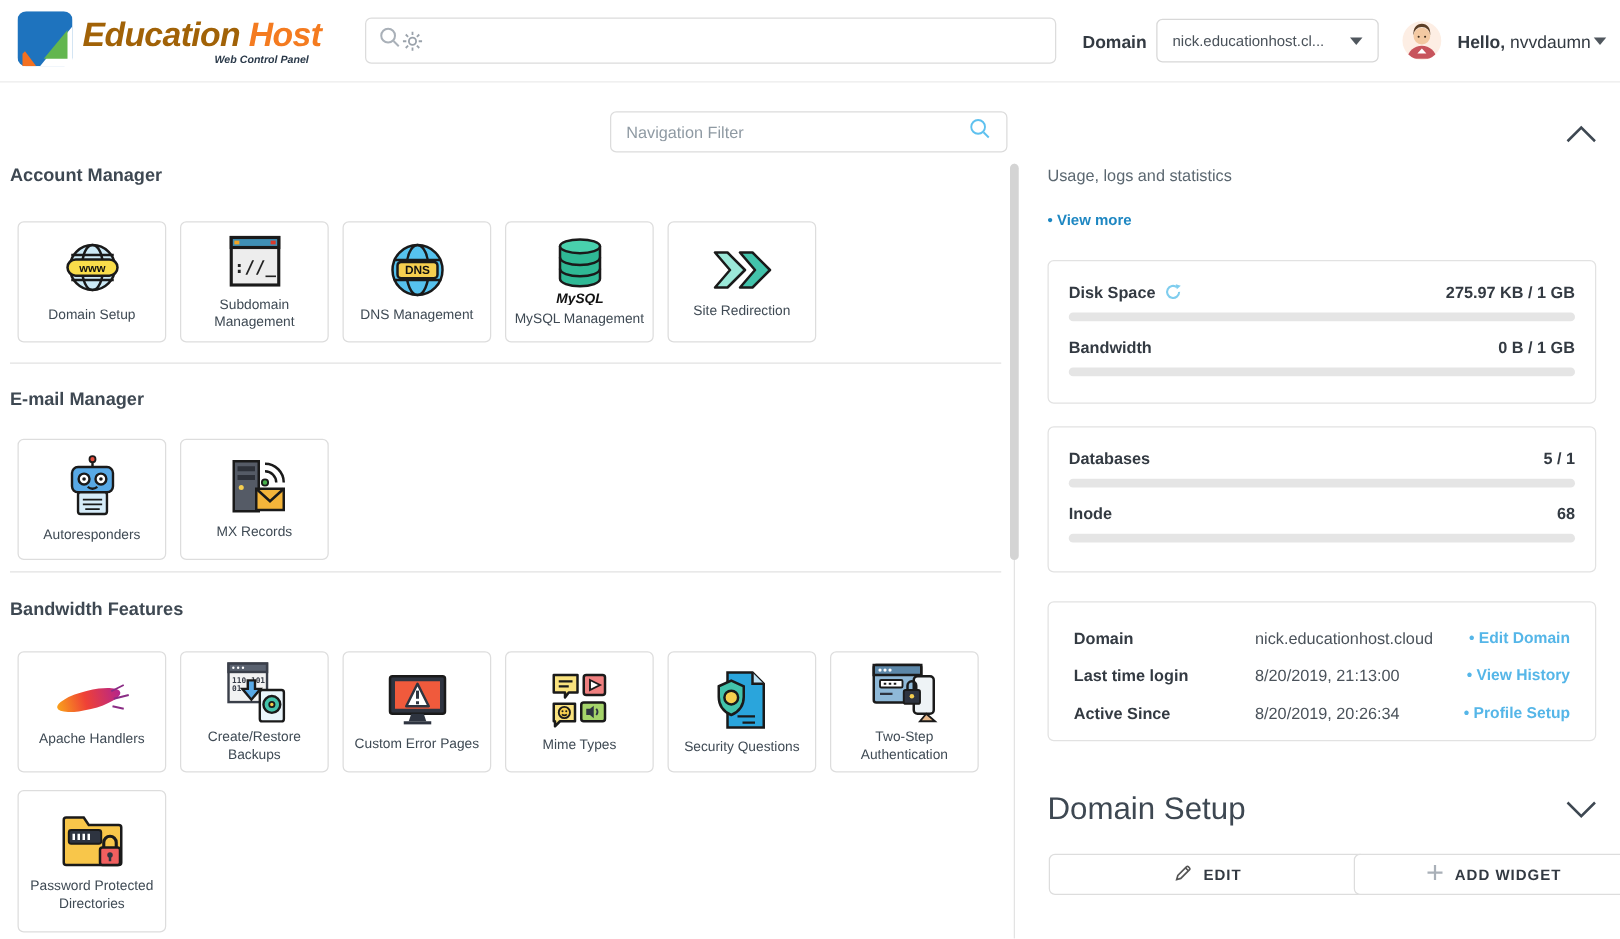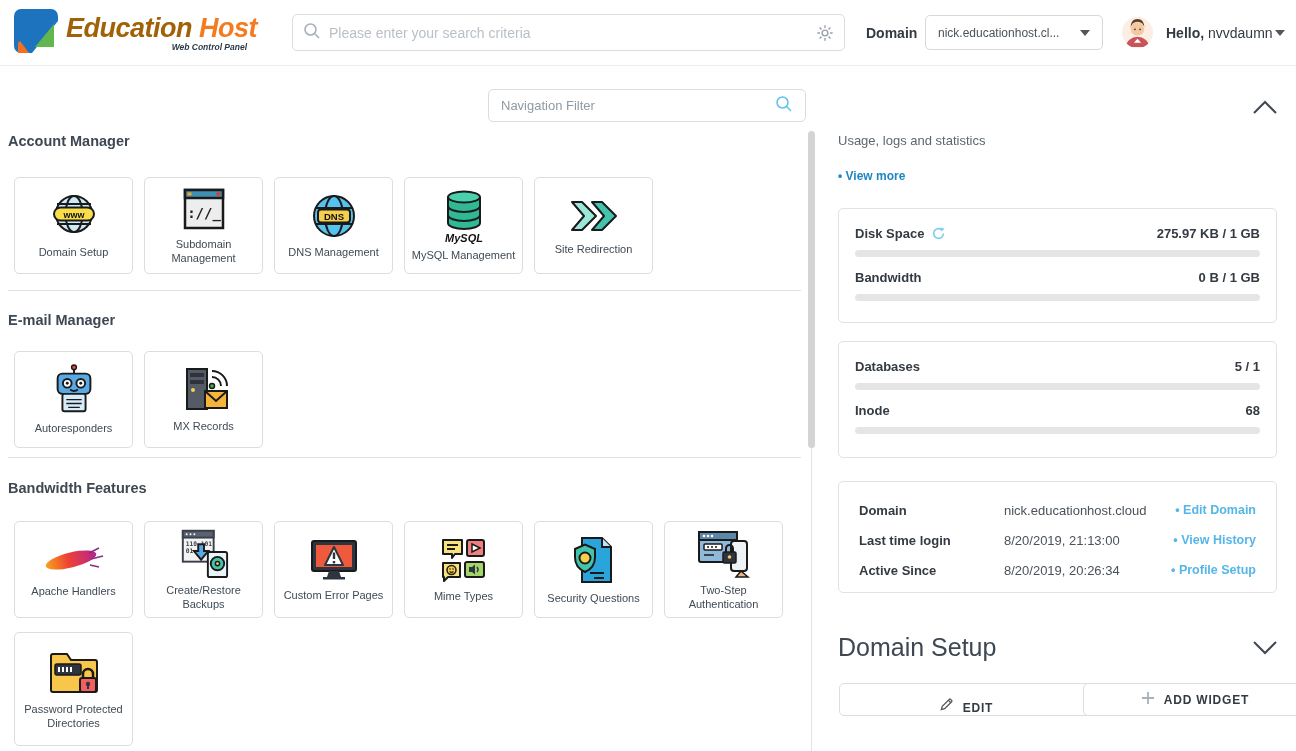--- a/index.html
+++ b/index.html
@@ -70,21 +70,21 @@
   .u-bar { height:7px; background:#e5e5e5; border-radius:4px; margin-top:9px; overflow:hidden; }
   .u-fill { height:100%; background:#59c0ea; width:0; }
 
   .i-row { display:flex; align-items:center; height:30px; font-size:13px; }
   .i-label { width:145px; font-weight:700; color:#333a42; }
   .i-value { color:#4a525a; }
   .i-link { margin-left:auto; font-size:12.5px; font-weight:700; color:#55b6e8; cursor:pointer; }
 
   .ds-title { position:absolute; left:838px; top:633px; font-size:25px; font-weight:400; color:#3e4852; }
   .btn { position:absolute; top:683px; height:33px; border:1px solid #ddd; border-radius:5px; background:#fff; display:flex; align-items:center; justify-content:center; gap:9px; font-size:12px; font-weight:700; letter-spacing:0.8px; color:#333a42; cursor:pointer; }
-  .btn-edit { left:839px; width:254px;align-items:flex-end; }
+  .btn-edit { left:839px; width:254px; }
   .btn-add { left:1083px; width:224px; }
 </style>
 </head>
 <body>
 
 <div class="page">
 
   <div class="header">
     <div class="logo">
       <span>
@@ -101,21 +101,20 @@
       </span>
     </div>
 
     <div class="search-wrap">
       <span>
         <svg width="18" height="18" viewBox="0 0 18 18">
             <circle cx="7.5" cy="7.5" r="5.5" fill="none" stroke="#a9b0b8" stroke-width="1.6"></circle>
             <line x1="11.8" y1="11.8" x2="16" y2="16" stroke="#a9b0b8" stroke-width="1.6"></line>
           </svg>
       </span>
-      <input placeholder="Please enter your search criteria" style="">
       <span class="gear-btn">
         <svg width="18" height="18" viewBox="0 0 20 20">
             <g stroke="#9aa2ab" stroke-width="1.6" fill="none">
               <circle cx="10" cy="10" r="3.2"></circle>
               <path d="M10 1.5 v3 M10 15.5 v3 M1.5 10 h3 M15.5 10 h3 M4 4 l2.1 2.1 M13.9 13.9 l2.1 2.1 M16 4 l-2.1 2.1 M6.1 13.9 L4 16"></path>
             </g>
           </svg>
       </span>
     </div>
 

